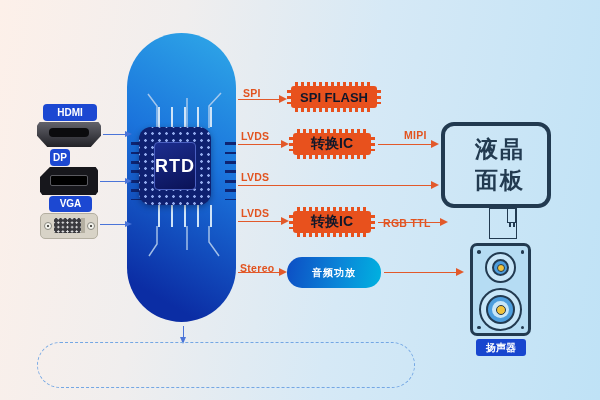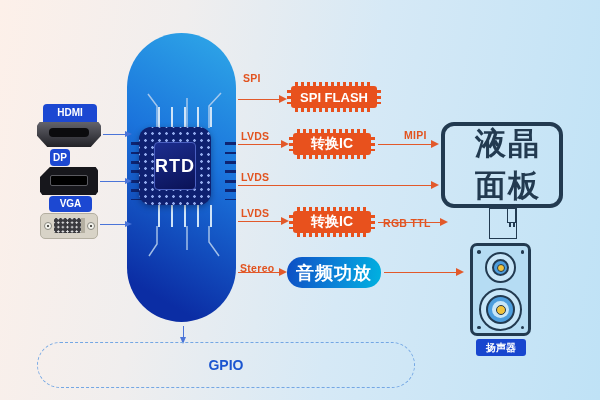--- a/index.html
+++ b/index.html
@@ -56,38 +56,38 @@
     border-left:7px solid #4a74d8;border-top:3.5px solid transparent;border-bottom:3.5px solid transparent;}
   .oarrow{height:0;border-top:1.8px solid #e2592a;}
   .oarrow::after{content:'';position:absolute;right:-8px;top:-5px;
     border-left:8px solid #e2592a;border-top:4px solid transparent;border-bottom:4px solid transparent;}
   .darrow{width:0;border-left:1.6px solid #4a74d8;}
   .darrow::after{content:'';position:absolute;left:-4.5px;bottom:-7px;
     border-top:7px solid #4a74d8;border-left:3.5px solid transparent;border-right:3.5px solid transparent;}
   .sig{font-size:10.5px;font-weight:bold;color:#e2531f;letter-spacing:.3px;}
   
   .ic .ic-body{position:absolute;inset:4px;background:#e8511d;border-radius:3px;
-    display:flex;align-items:center;justify-content:center;color:#ffffff;font-weight:bold;}
+    display:flex;align-items:center;justify-content:center;color:#0f172a;font-weight:bold;}
   .ic .tt{position:absolute;top:0;left:8px;right:8px;height:4px;
     background:repeating-linear-gradient(90deg,#e8511d 0 3px,transparent 3px 6px);}
   .ic .bb{position:absolute;bottom:0;left:8px;right:8px;height:4px;
     background:repeating-linear-gradient(90deg,#e8511d 0 3px,transparent 3px 6px);}
   .ic .ll{position:absolute;left:0;top:8px;bottom:8px;width:4px;
     background:repeating-linear-gradient(180deg,#e8511d 0 3px,transparent 3px 6px);}
   .ic .rr{position:absolute;right:0;top:8px;bottom:8px;width:4px;
     background:repeating-linear-gradient(180deg,#e8511d 0 3px,transparent 3px 6px);}
   
   .amp{left:287px;top:257px;width:94px;height:31px;border-radius:15px;
     background:linear-gradient(100deg,#0d4ec4 0%,#0a85d8 55%,#00b2e0 100%);
     display:flex;align-items:center;justify-content:center;
-    color:#fff;font-size:18px;font-weight:bold;letter-spacing:1px;}
-  
-  .panel{left:441px;top:122px;width:122px;height:86px;border:4px solid #223a50;border-radius:13px;
+    color:#fff;font-size:10px;font-weight:bold;letter-spacing:1px;}
+  
+  .panel{left:441px;top:122px;width:110px;height:86px;border:4px solid #223a50;border-radius:13px;
     box-sizing:border-box;display:flex;align-items:center;justify-content:center;
-    color:#223a50;font-size:31px;font-weight:bold;letter-spacing:2px;padding-left:30px;}
+    color:#223a50;font-size:23px;font-weight:bold;letter-spacing:2px;padding-left:30px;}
   .stand{left:489px;top:208px;width:28px;height:31px;border:1.5px solid #223a50;box-sizing:border-box;}
   .plug{left:507px;top:208px;width:9px;height:15px;border:1.5px solid #223a50;box-sizing:border-box;}
   .plug-leg{width:1.5px;height:4px;background:#223a50;}
   
   .spk{left:470px;top:243px;width:61px;height:93px;border:3px solid #223a50;border-radius:7px;
     background:#b5dcf3;box-sizing:border-box;}
   .spk i{position:absolute;border-radius:50%;box-sizing:border-box;display:block;}
   .screw{width:3.5px;height:3.5px;background:#223a50;}
   .spk-label{left:476px;top:339px;width:50px;height:17px;background:#1846cf;border-radius:3px;
     color:#fff;font-size:10px;font-weight:bold;text-align:center;line-height:17px;}
@@ -119,39 +119,39 @@
 
   <div class="abs pins-t"></div>
   <div class="abs pins-b"></div>
   <div class="abs pins-l"></div>
   <div class="abs pins-r"></div>
 
   <div class="abs chip">
     <div class="chip-core">RTD</div>
   </div>
 
-  <div class="abs port-label" style="left:43px;top:104px;width:54px;height:32px;line-height:17px;">HDMI</div>
+  <div class="abs port-label" style="left:43px;top:104px;width:54px;height:17px;line-height:17px;">HDMI</div>
   <div class="abs hdmi-body"></div>
   <div class="abs hdmi-slot"></div>
   <div class="abs barrow" style="left:103px;top:134px;width:22px;"></div>
 
   <div class="abs port-label" style="left:50px;top:149px;width:20px;height:17px;line-height:17px;">DP</div>
   <div class="abs dp-body"></div>
   <div class="abs dp-slot"></div>
   <div class="abs barrow" style="left:100px;top:181px;width:25px;"></div>
 
   <div class="abs port-label" style="left:49px;top:196px;width:43px;height:16px;line-height:16px;">VGA</div>
   <div class="abs vga-body"></div>
   <div class="abs vga-screw" style="position:absolute;left:44px;top:222px;"></div>
   <div class="abs vga-screw" style="position:absolute;left:87px;top:222px;"></div>
   <div class="abs vga-pins"></div>
   <div class="abs vga-tab"></div>
   <div class="abs barrow" style="left:100px;top:224px;width:25px;"></div>
 
-  <div class="abs sig" style="left:243px;top:72px;">SPI</div>
+  <div class="abs sig" style="left:243px;top:87px;">SPI</div>
   <div class="abs sig" style="left:241px;top:130px;">LVDS</div>
   <div class="abs sig" style="left:241px;top:171px;">LVDS</div>
   <div class="abs sig" style="left:241px;top:207px;">LVDS</div>
   <div class="abs sig" style="left:404px;top:129px;">MIPI</div>
   <div class="abs sig" style="left:383px;top:217px;">RGB TTL</div>
   <div class="abs sig" style="left:240px;top:262px;">Stereo</div>
 
   <div class="abs oarrow" style="left:238px;top:99px;width:41px;"></div>
   <div class="abs oarrow" style="left:238px;top:144px;width:43px;"></div>
   <div class="abs oarrow" style="left:378px;top:144px;width:53px;"></div>
@@ -202,16 +202,15 @@
     <i style="left:6px;top:42px;width:43px;height:43px;background:#c8e6f8;border:2.5px solid #223a50;"></i>
     <i style="left:13px;top:49px;width:29px;height:29px;background:#4d9ede;border:2px solid #223a50;"></i>
     <i style="left:19px;top:55px;width:17px;height:17px;background:#c8e6f8;"></i>
     <i style="left:22.5px;top:58.5px;width:10px;height:10px;background:#f2c33c;border:1.5px solid #223a50;"></i>
   </div>
   <div class="abs spk-label">扬声器</div>
 
   <div class="abs darrow" style="left:183px;top:326px;height:11px;"></div>
 
   <div class="abs pbar">
-    <span class="ppill">GPIO</span>
   </div>
 
 </div>
 
 </body></html>

